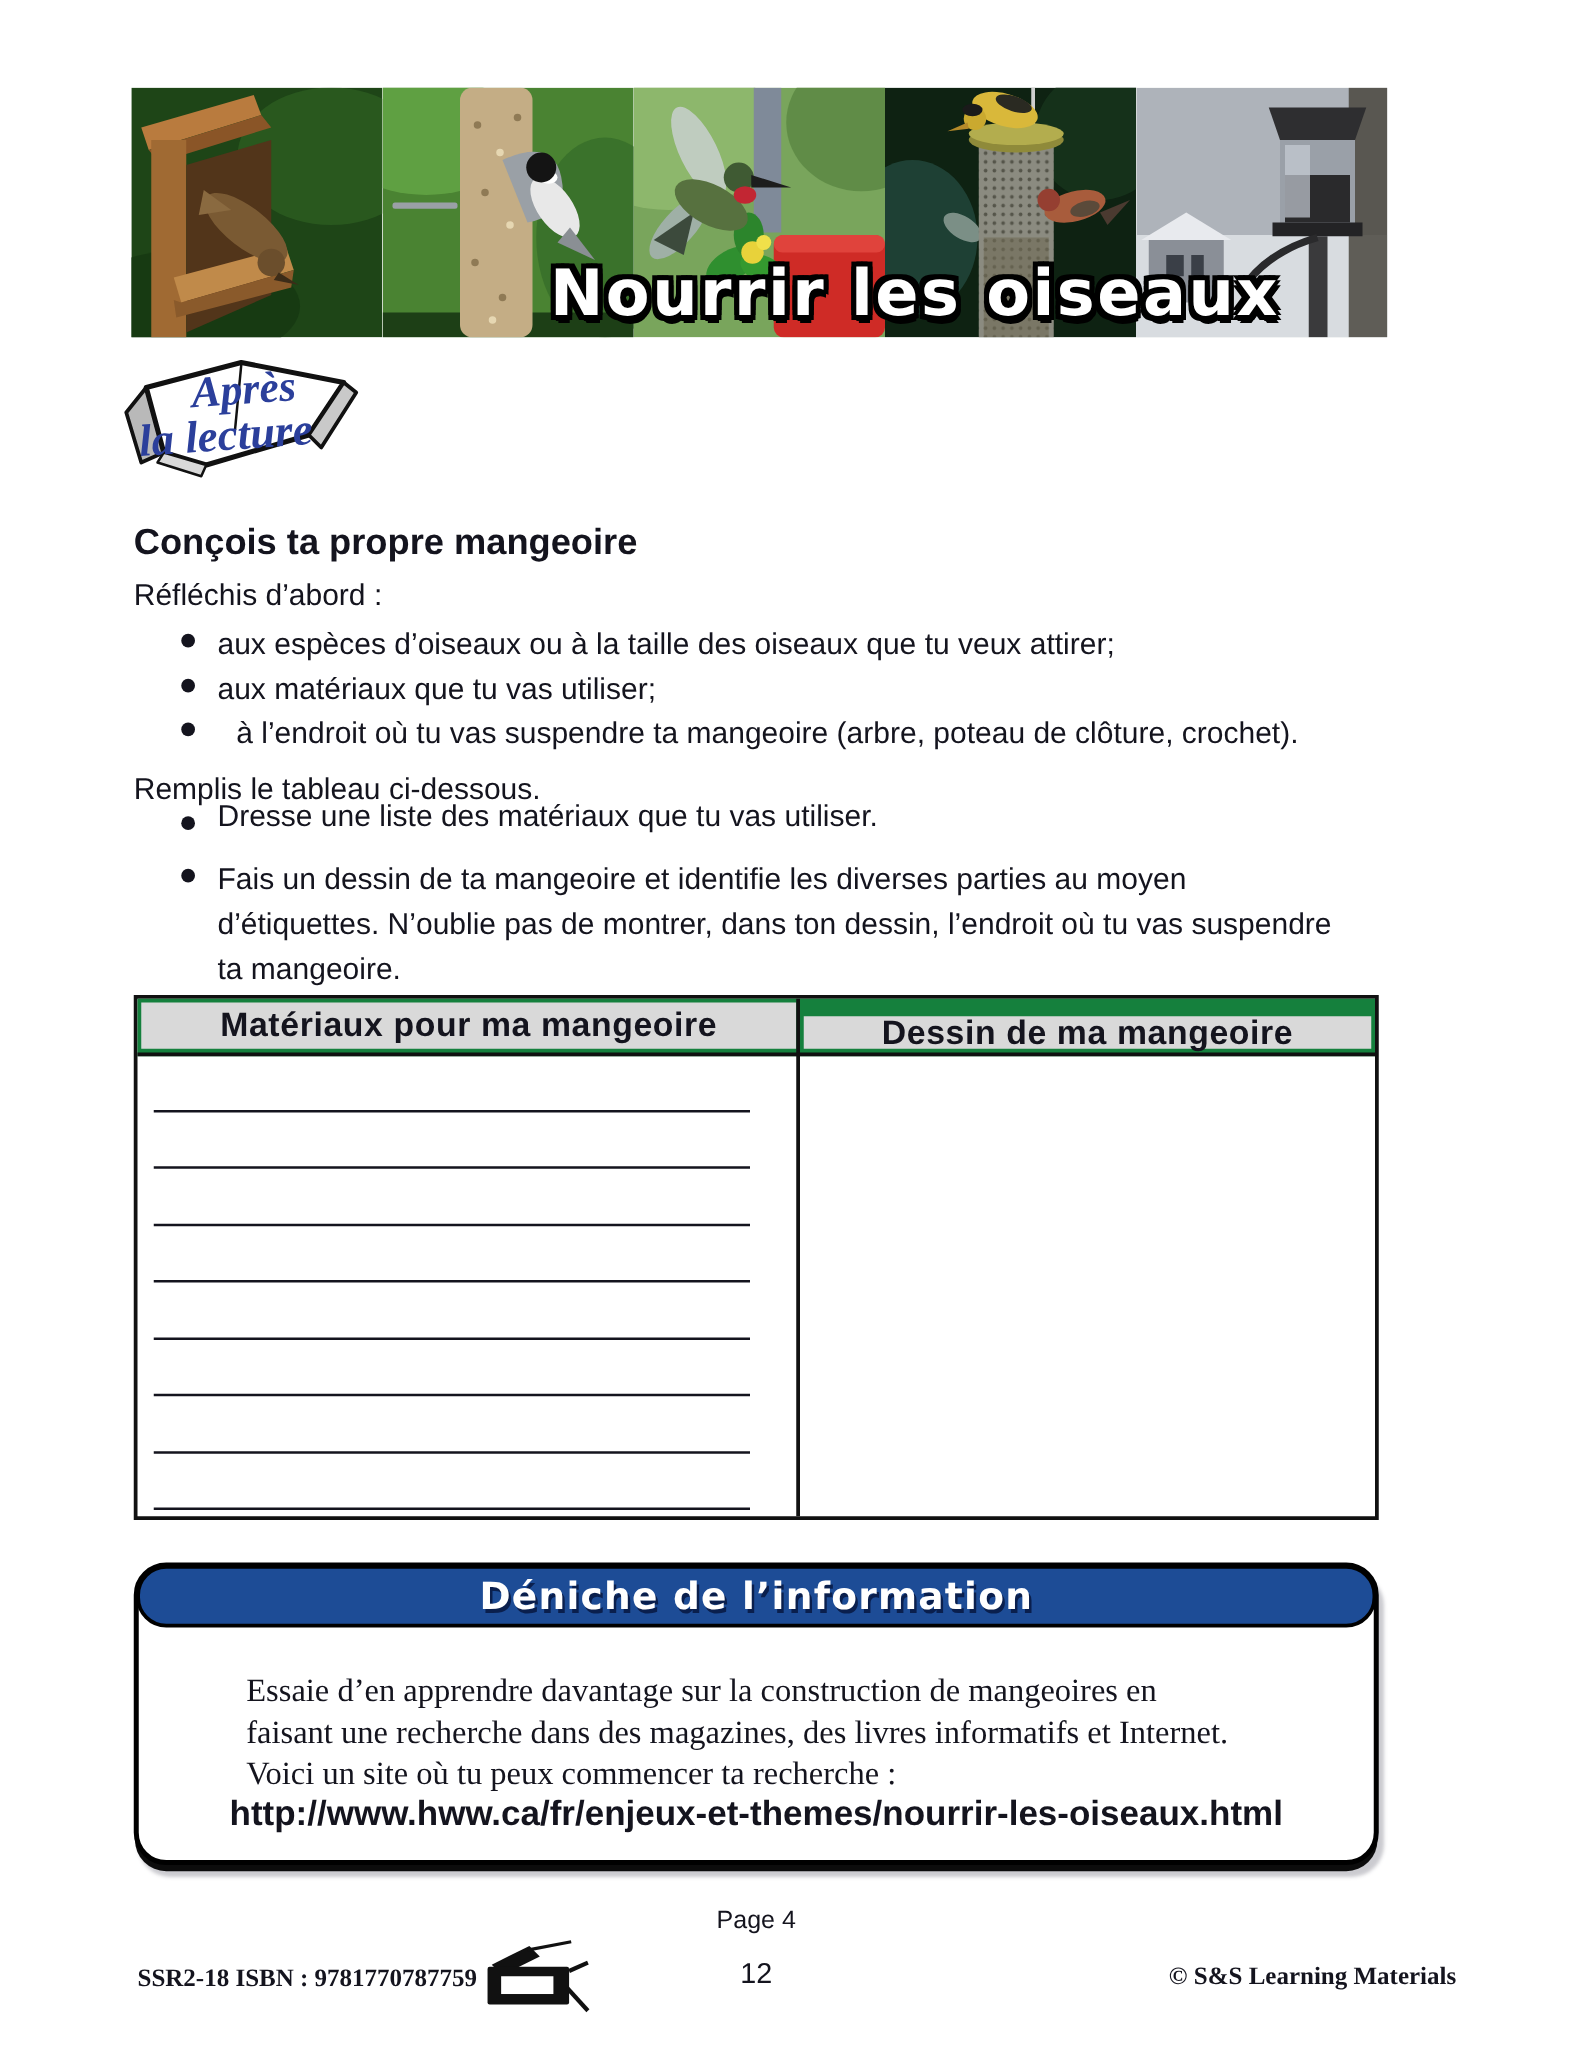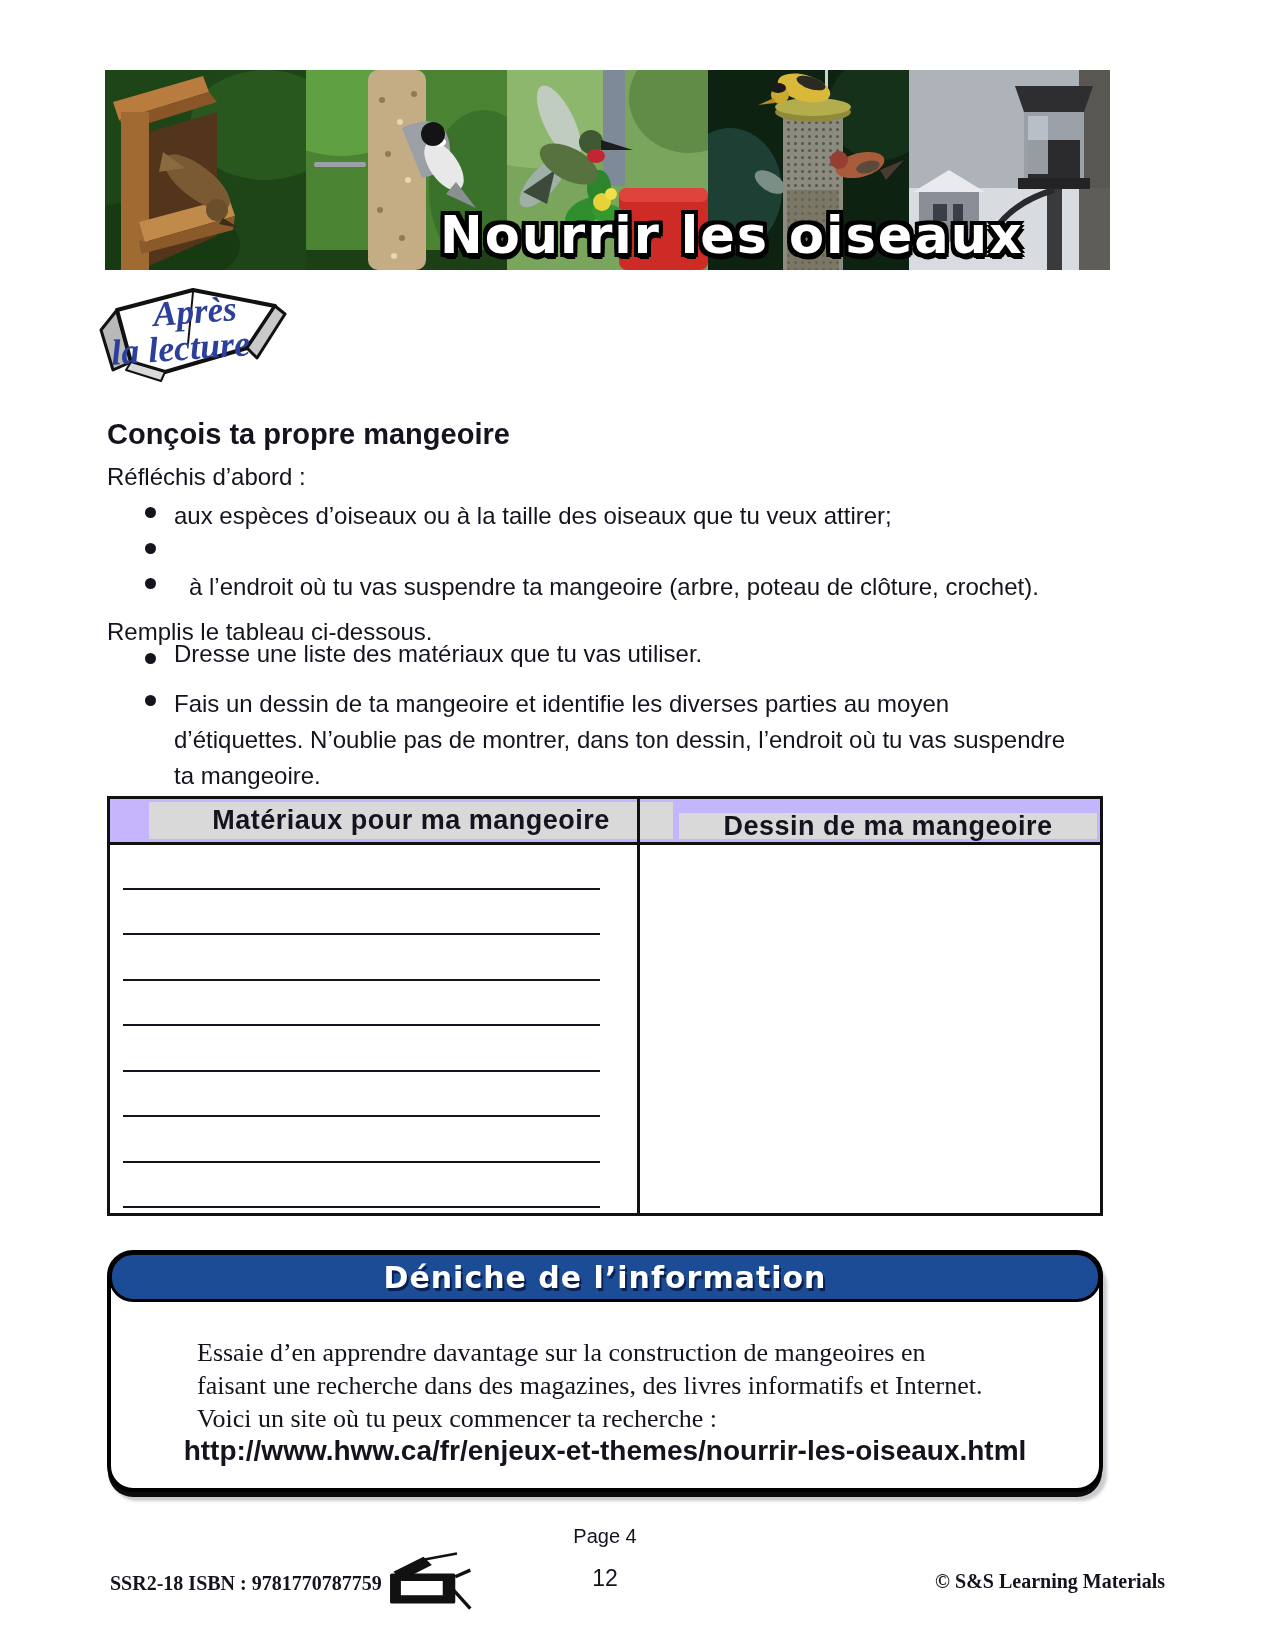--- a/index.html
+++ b/index.html
@@ -41,21 +41,21 @@
   .brow { position:absolute; left:145px; width:1010px; display:flex; }
   .brow .dot { width:11px; height:11px; border-radius:50%; background:#14141e; margin:9px 18px 0 0; flex:0 0 auto; }
   .brow .btxt { font-size:24px; line-height:36px; }
   .b-nowrap .btxt { white-space:nowrap; }
   .b1 { top:498px; } .b2 { top:534px; } .b3 { top:569px;gap:15px; }
   .b4 { top:636px;align-items:center; } .b5 { top:686px; }
   .b5 .btxt { width:905px; }
 
   
   .mtable { position:absolute; left:107px; top:796px; width:996px; height:420px; border:3px solid #111; background:#fff; }
-  .thead { position:absolute; left:0; top:0; right:0; height:46px; background:#c4b5fd; display:flex; border-bottom:3px solid #111;padding-left:36px; }
+  .thead { position:absolute; left:0; top:0; right:0; height:46px; background:#15803d; display:flex; border-bottom:3px solid #111; }
   .th { margin:3px; background:#d9d9d9; display:flex; align-items:center; justify-content:center;
         font-size:27px; font-weight:bold; letter-spacing:0.5px; }
   .th-left  { width:524px; }
   .th-right { flex:1;margin-top:14px; }
   .col-divider { position:absolute; left:527px; top:0; bottom:0; width:3px; background:#111; }
   .wline { position:absolute; left:13px; width:477px; height:2px; background:#14141e; }
 
   
   .infobox {
     position:absolute; left:107px; top:1250px; width:996px; height:242px;
@@ -214,20 +214,21 @@
 
   <div class="heading">Conçois ta propre mangeoire</div>
   <div class="para p-intro">Réfléchis d’abord :</div>
 
   <div class="brow b1 b-nowrap">
     <span class="dot"></span>
     <span class="btxt">aux espèces d’oiseaux ou à la taille des oiseaux que tu veux attirer;</span>
   </div>
   <div class="brow b2 b-nowrap">
     <span class="dot"></span>
+    <span class="btxt">aux matériaux que tu vas utiliser;</span>
   </div>
   <div class="brow b3 b-nowrap">
     <span class="dot"></span>
     <span class="btxt">à l’endroit où tu vas suspendre ta mangeoire (arbre, poteau de clôture, crochet).</span>
   </div>
 
   <div class="para p-remplis">Remplis le tableau ci-dessous.</div>
 
   <div class="brow b4 b-nowrap">
     <span class="dot"></span>

